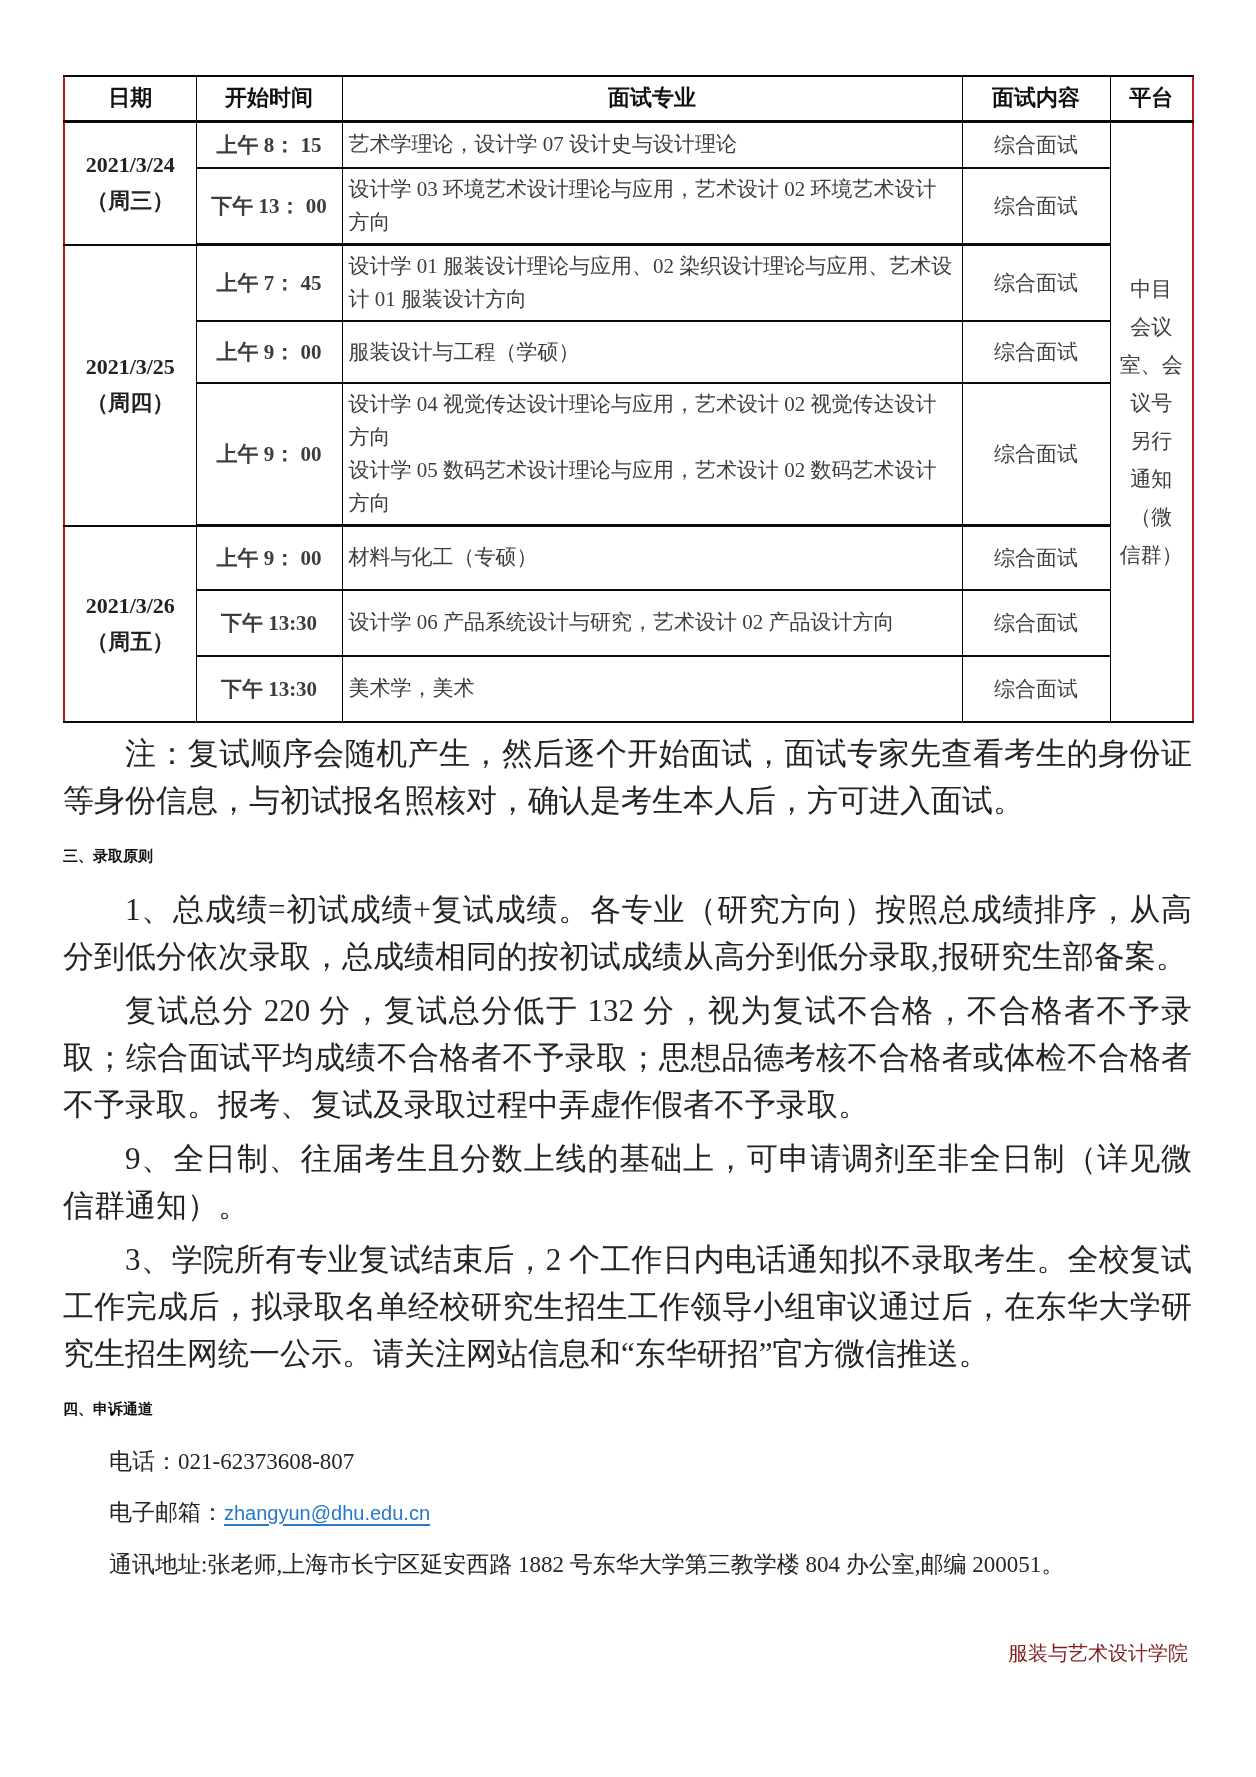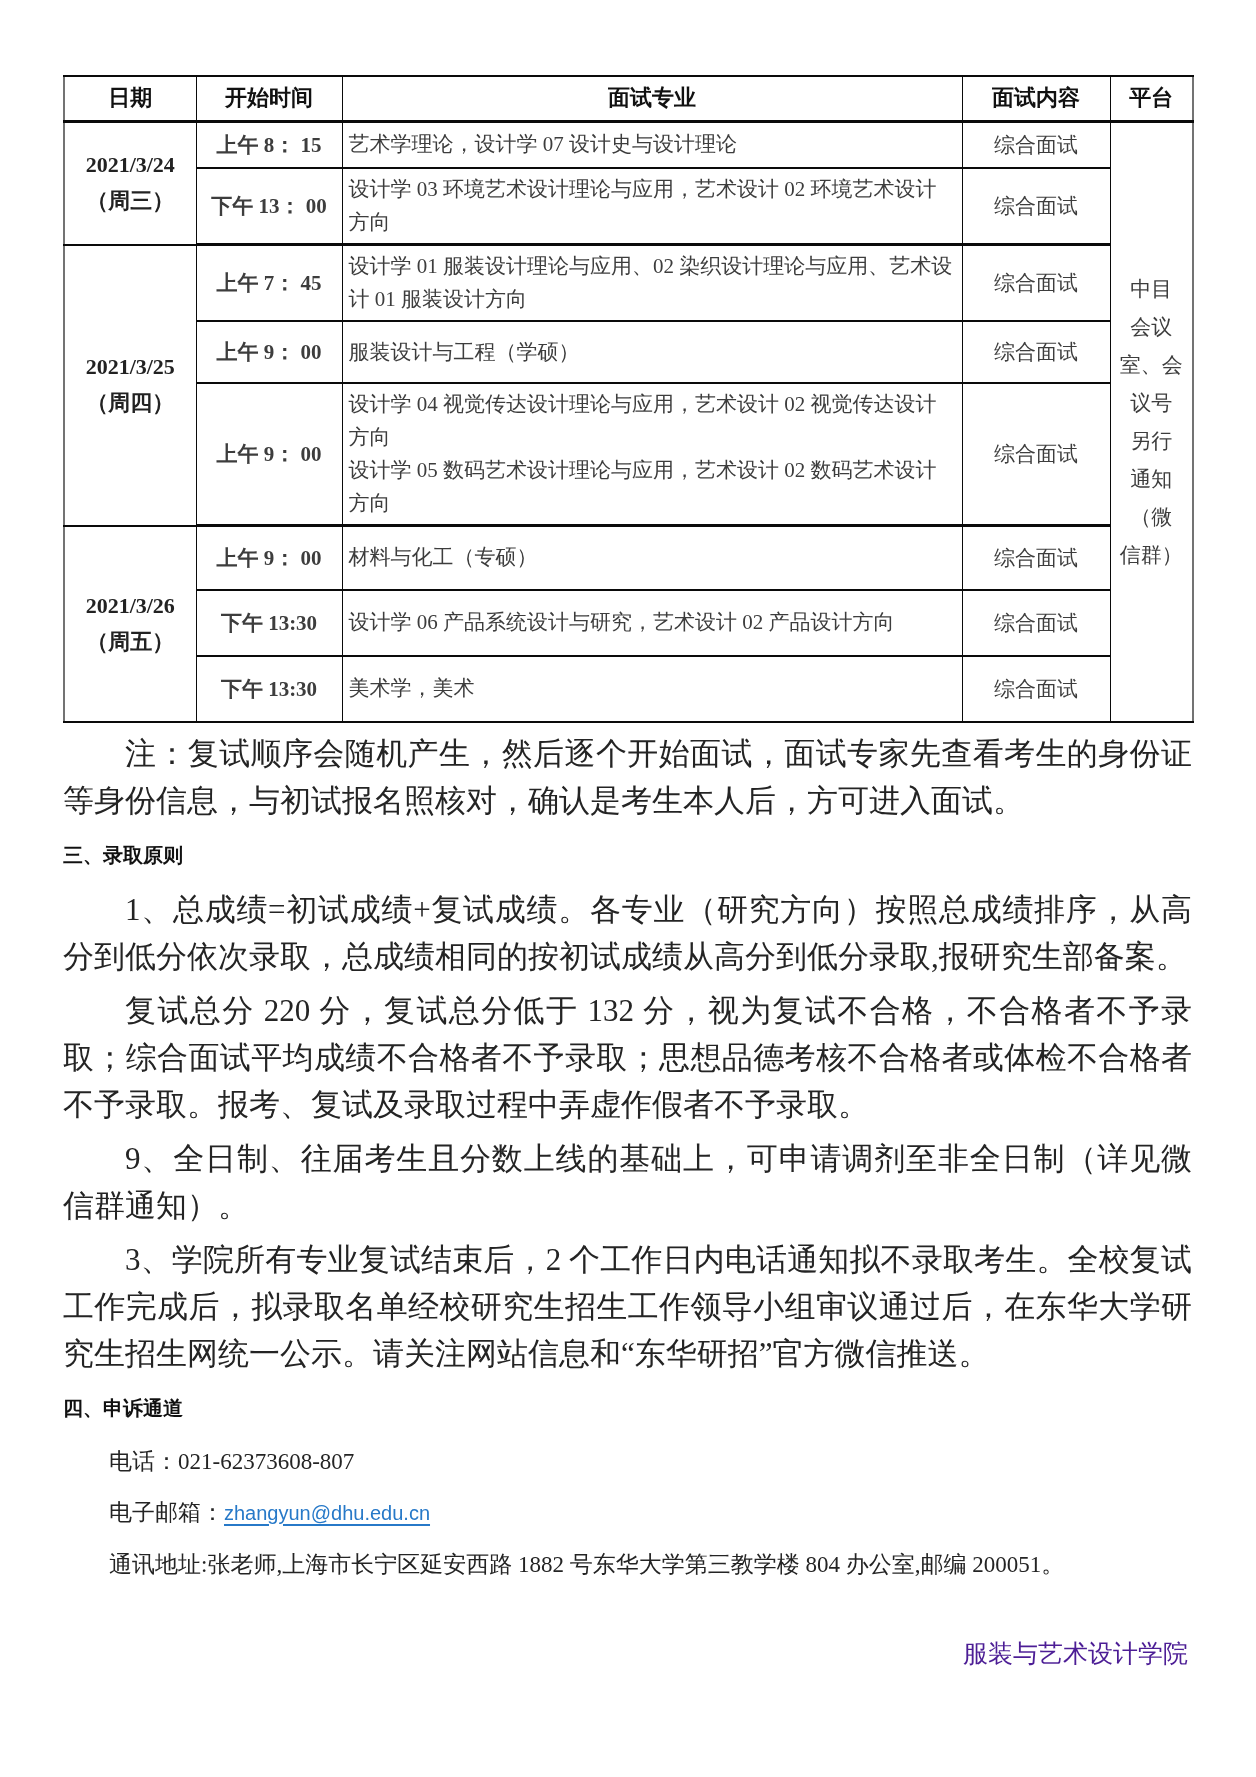--- a/index.html
+++ b/index.html
@@ -24,21 +24,21 @@
     color: #3d3d3d;
   }
   table.schedule th, table.schedule td {
     border: 1px solid #0a0a0a;
     border-top-width: 2px;
     border-bottom-width: 2px;
     vertical-align: middle;
     padding: 4px 6px;
     box-sizing: border-box;
   }
-  table.schedule { border: 2px solid #737373; }
+  table.schedule { border: 2px solid #b91c1c; }
   table.schedule thead th {
     font-weight: bold;
     color: #111;
     font-size: 22px;
     text-align: center;
     height: 45px;
     border-bottom-width: 3px;
   }
   tr.group-end td { border-bottom-width: 3px; }
   td.c-date {
@@ -79,21 +79,21 @@
     font-size: 31px;
     line-height: 47px;
     text-align: justify;
     text-indent: 2em;
     margin: 7px 0;
     color: #242424;
   }
   .sec-heading {
     font-family: "Liberation Sans", "DejaVu Sans", sans-serif;
     font-weight: bold;
-    font-size: 20px;
+    font-size: 15px;
     line-height: 47px;
     margin: 8px 0 6px 0;
     color: #111;
   }
   .contact-line {
     font-size: 23px;
     line-height: 47px;
     margin: 4px 0;
     padding-left: 2em;
     color: #242424;
@@ -101,23 +101,23 @@
   .email-link {
     font-family: "Liberation Sans", "DejaVu Sans", sans-serif;
     font-size: 20px;
     color: #2779c8;
     text-decoration: underline;
     text-underline-offset: 4px;
   }
   .footer {
     margin-top: 42px;
     text-align: right;
-    font-size: 25px;
-    line-height: 47px;
-    color: #4c1d95;
+    font-size: 20px;
+    line-height: 47px;
+    color: #7f1d1d;
   }
   .footer .line { margin: 0 0 0 0; padding-right: 4px; }
 </style>
 </head>
 <body>
 
 <div class="page">
 
   <table class="schedule">
     <colgroup>

